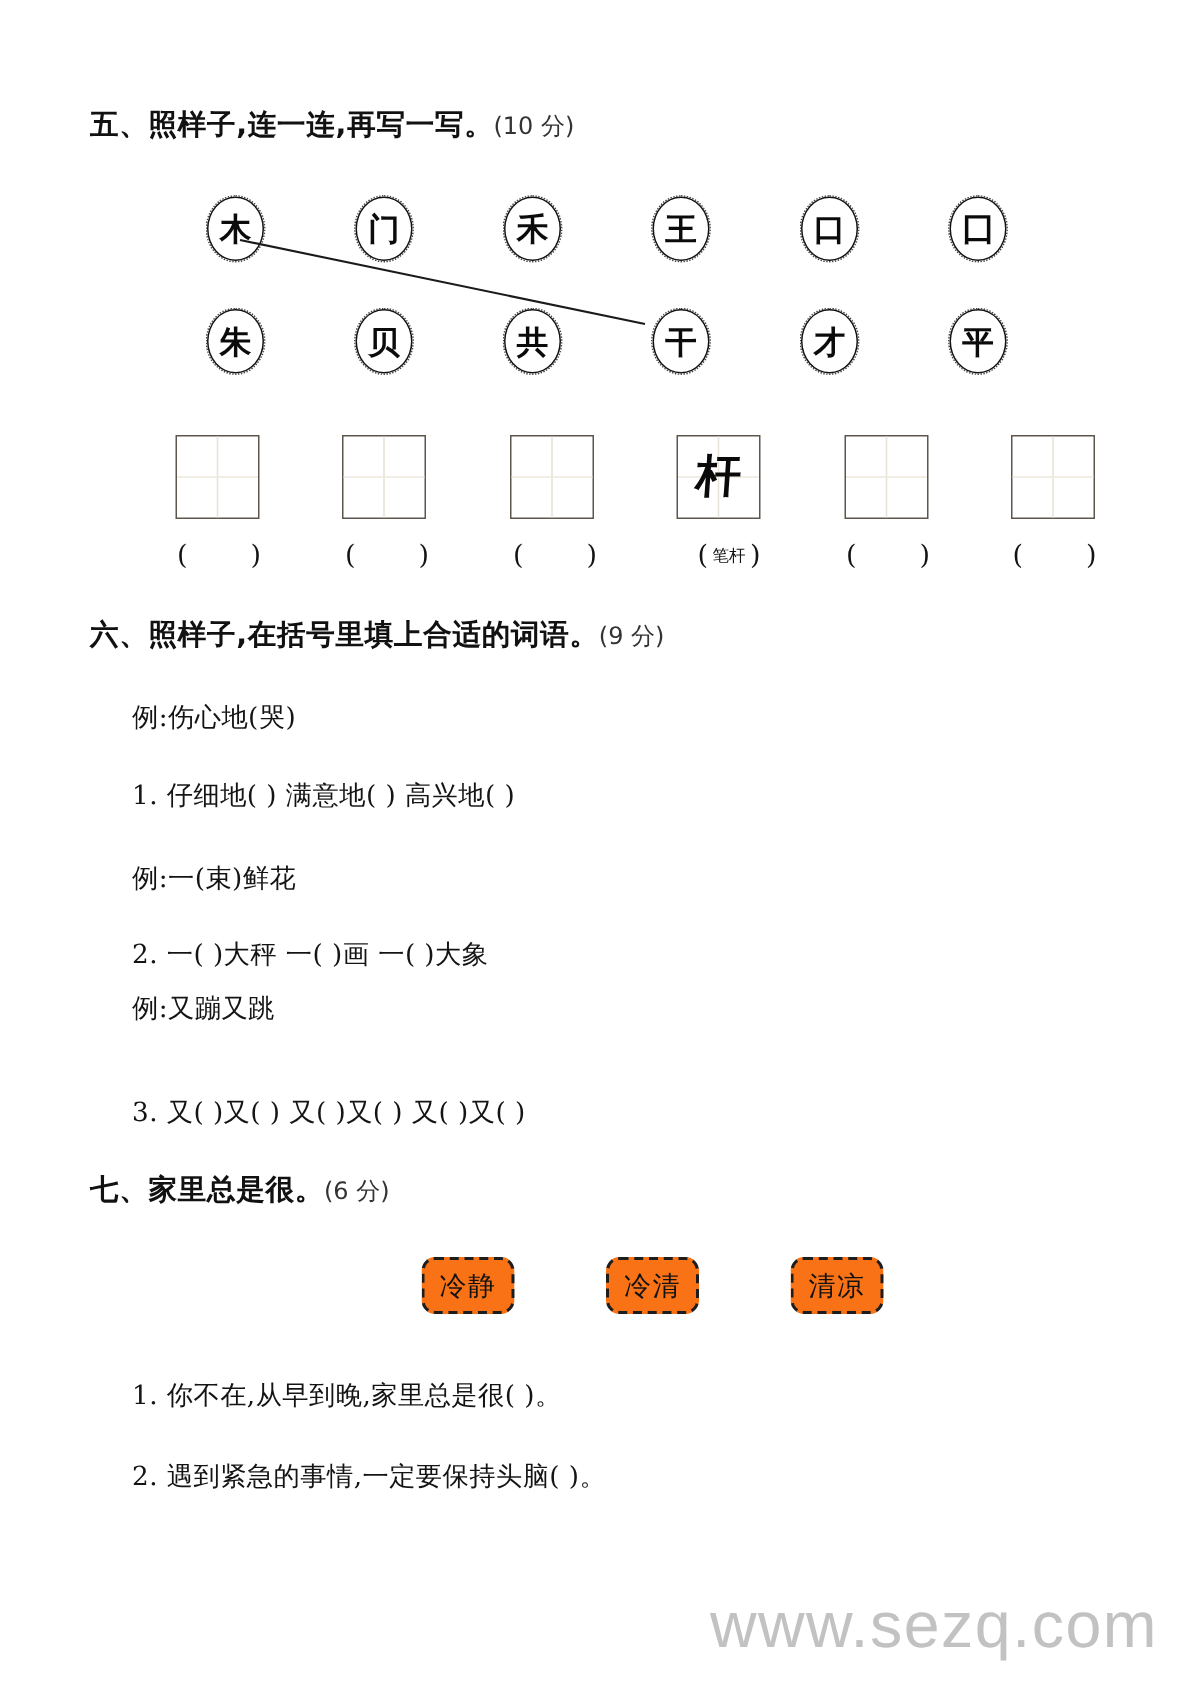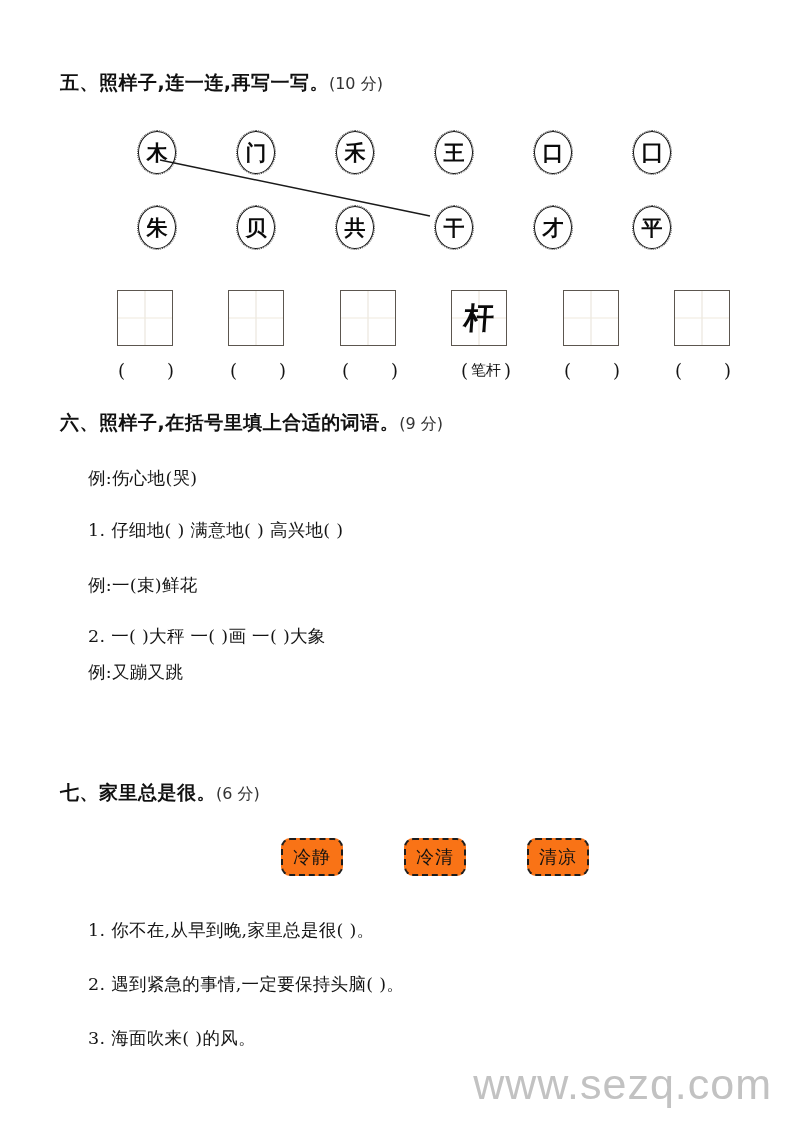--- a/index.html
+++ b/index.html
@@ -160,21 +160,21 @@
     font-family: "DejaVu Serif", "Liberation Serif", serif;
   }
   .paren-slot .blank {
     display: inline-block;
     min-width: 42px;
   }
   .paren-slot .filled {
     display: inline-block;
     padding: 0 3px;
     font-family: "DejaVu Sans", "Liberation Sans", sans-serif;
-    font-size: 15px;
+    font-size: 11px;
   }
 
   
   .textline {
     position: absolute;
     font-family: "DejaVu Serif", "Liberation Serif", serif;
     font-size: 17.5px;
     color: #141414;
     white-space: nowrap;
     letter-spacing: 0.3px;
@@ -358,32 +358,32 @@
   <div class="textline ex-line" style="left:88px; top:466px;">例:伤心地(哭)</div>
 
   <div class="textline" style="left:88px; top:518px;">1. 仔细地(      )            满意地(       )             高兴地(       )</div>
 
   <div class="textline ex-line" style="left:88px; top:573px;">例:一(束)鲜花</div>
 
   <div class="textline" style="left:88px; top:624px;">2. 一(      )大秤        一(      )画          一(      )大象</div>
 
   <div class="textline ex-line" style="left:88px; top:660px;text-align:center;">例:又蹦又跳</div>
 
+  <div class="textline" style="left:88px; top:729px;">3. 又(      )又(      )   又(      )又(      )   又(      )又(      )</div>
 
   <div class="section-heading" style="left:60px; top:780px;">
     <span>七、家里总是很。</span><span class="pts">(6 分)</span>
   </div>
 
   <div class="wordbank" style="top:838px;">
     <div class="wb-box" style="left:281px;">冷静</div>
     <div class="wb-box" style="left:404px;">冷清</div>
     <div class="wb-box" style="left:527px;">清凉</div>
   </div>
 
   <div class="textline" style="left:88px; top:918px;">1. 你不在,从早到晚,家里总是很(            )。</div>
 
   <div class="textline" style="left:88px; top:972px;">2. 遇到紧急的事情,一定要保持头脑(             )。</div>
 
-  <div class="textline" style="left:88px; top:1026px;">3. 海面吹来(              )的风。</div>
 
   <div class="watermark">www.sezq.com</div>
 
 </div>
 
 </body></html>

